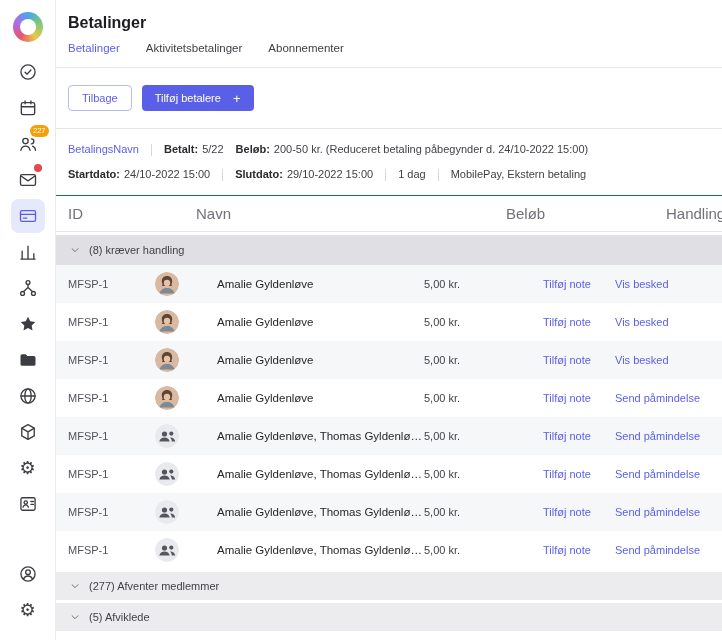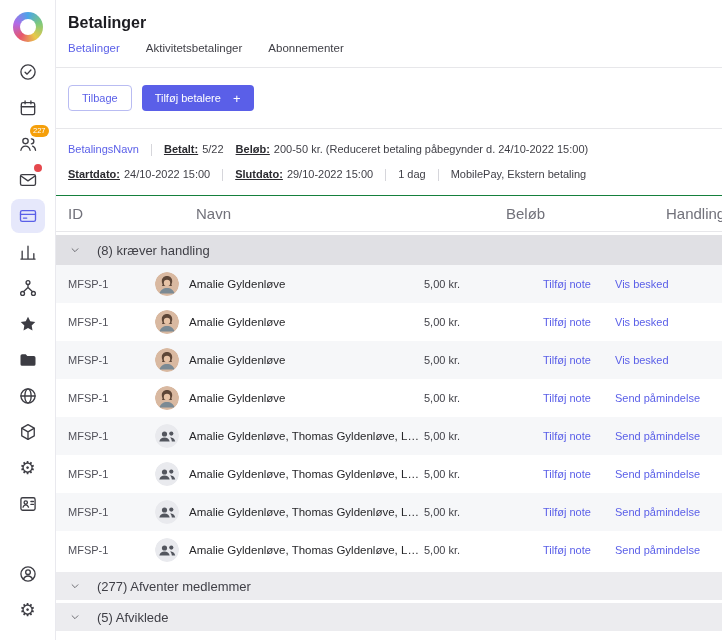--- a/index.html
+++ b/index.html
@@ -39,36 +39,36 @@
 
   .toolbar{display:flex;align-items:center;gap:10px;padding:17px 12px;border-bottom:1px solid #e7e7ea;}
   .btn{font-size:11px;height:26px;border-radius:4px;display:inline-flex;align-items:center;padding:0 13px;cursor:pointer;}
   .btn-outline{background:#fff;color:var(--accent);border:1px solid #b9bcf2;}
   .btn-primary{background:var(--accent);color:#fff;border:none;gap:12px;}
   .plus{font-size:13px;line-height:1;}
 
   .summary{padding:8px 12px;border-bottom:1px solid #15803d;font-size:11px;color:#3f3f46;}
   .summary-line{display:flex;align-items:center;gap:12px;line-height:25px;white-space:nowrap;}
   .pair{display:flex;gap:4px;align-items:center;}
-  .lbl{font-weight:700;color:#2a2a2f;text-decoration:underline;}
+  .lbl{font-weight:700;color:#2a2a2f;}
   .sep{width:1px;height:12px;background:#d6d6db;flex-shrink:0;}
   .link{color:var(--accent);cursor:pointer;}
 
   .table-head,.row{display:grid;grid-template-columns:87px 269px 119px 1fr;padding-left:12px;align-items:center;}
   .table-head{height:36px;font-size:15px;color:#71717a;border-bottom:1px solid #e7e7ea;gap:41px;}
-  .group-row{display:flex;align-items:center;gap:17px;height:30px;background:#e0e0e4;padding-left:14px;
-    font-size:13px;color:#3f3f46;margin-top:3px;cursor:pointer;}
+  .group-row{display:flex;align-items:center;gap:9px;height:30px;background:#e0e0e4;padding-left:14px;
+    font-size:11px;color:#3f3f46;margin-top:3px;cursor:pointer;}
   .group-row.light{background:#ececef;height:28px;}
   .chev{fill:none;stroke:#55555c;stroke-width:2;stroke-linecap:round;stroke-linejoin:round;}
 
   .row{height:38px;font-size:11.5px;background:#fff;}
   .row.alt{background:#f6f7f9;}
   .cell-id{color:#52525b;font-size:11px;}
   .name-cell{display:flex;align-items:center;gap:10px;min-width:0;}
-  .name{color:#27272a;white-space:nowrap;overflow:hidden;text-overflow:ellipsis;}
+  .name{color:#27272a;white-space:nowrap;overflow:hidden;text-overflow:ellipsis;margin-left:28px;}
   .avatar{width:24px;height:24px;border-radius:50%;flex-shrink:0;overflow:hidden;}
   .amount{color:#3f3f46;font-size:11px;}
   .actions{display:flex;align-items:center;}
   .actions .a1{min-width:72px;}
   .action-link{color:var(--accent);font-size:11px;cursor:pointer;}
 </style>
 </head>
 <body>
 
 <div class="app">

